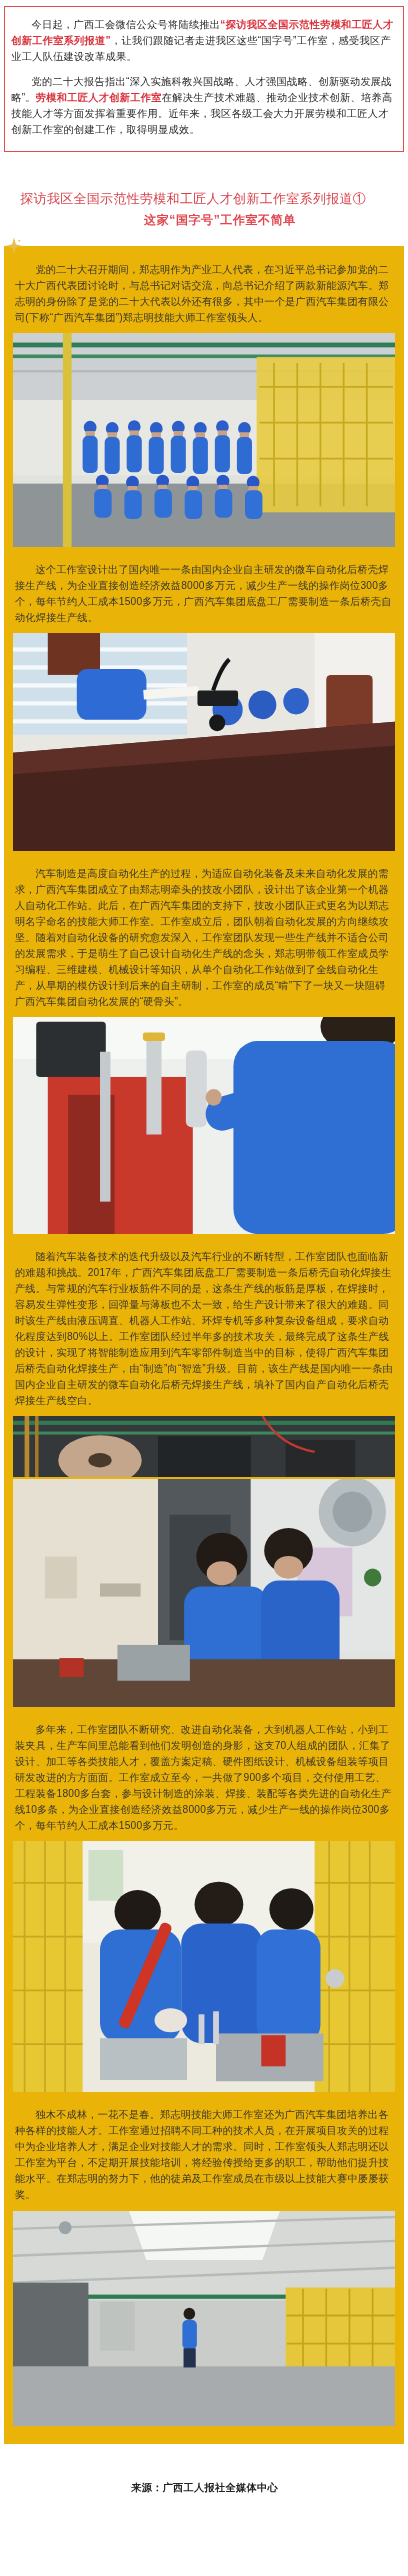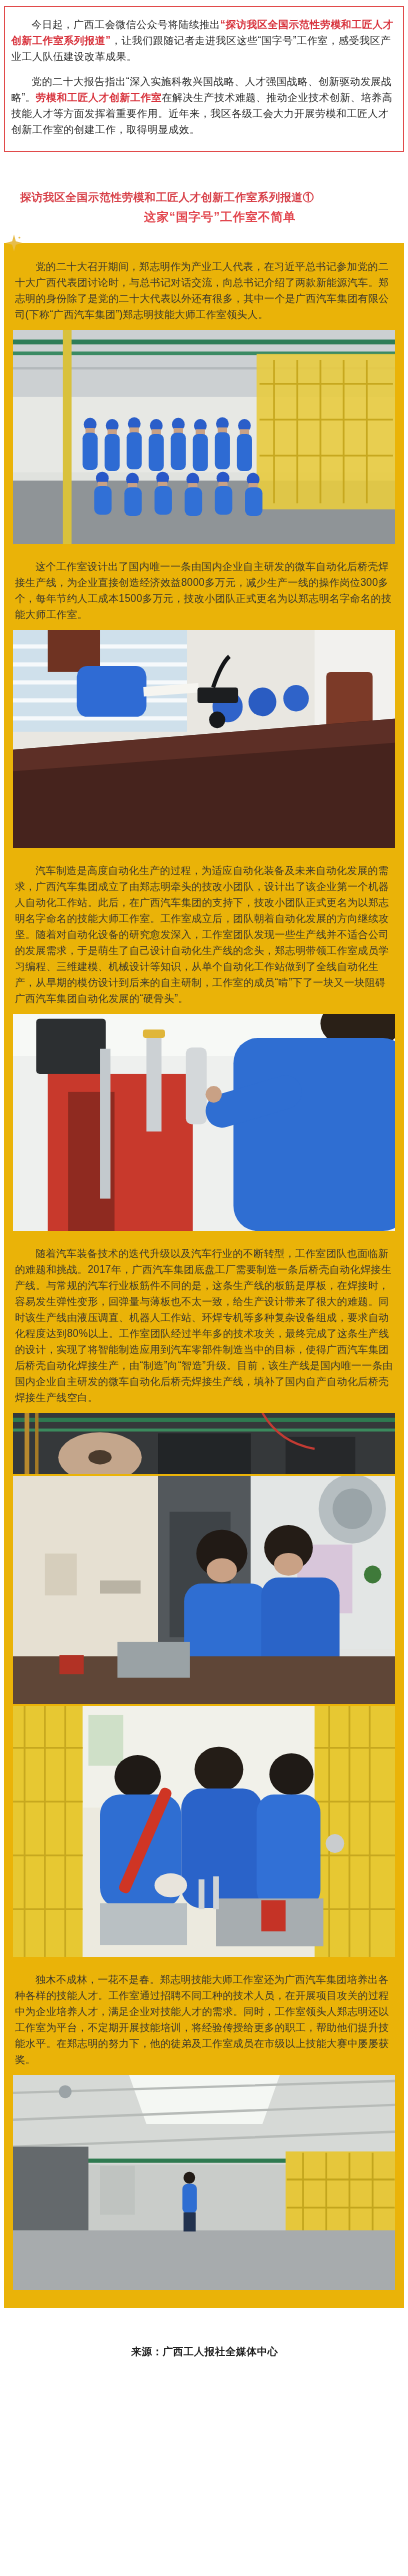--- a/index.html
+++ b/index.html
@@ -2,21 +2,21 @@
 <html style="font-size:9.6px"><head>
 <meta charset="utf-8">
 <style>
   html,body{margin:0;padding:0;}
   body{width:408px;background:#ffffff;font-family:"Liberation Sans",sans-serif;color:#222;}
 
   .intro-box{margin:6px 3.6px 0;border:0.6px solid #e14b4b;padding:1.2px 6.6px 13px;}
   .intro-box p{font-size:10.2px;line-height:16px;letter-spacing:0.3px;color:#1f1f1f;text-indent:2em;margin:9px 0 0;}
   .hl{color:#d8323c;font-weight:700;}
 
-  .series-label{margin:38px 7.2px 0 20.3px;color:#d8434b;font-size:11px;letter-spacing:0.3px;font-weight:bold;}
+  .series-label{margin:38px 7.2px 0 20.3px;color:#d8434b;font-size:13px;letter-spacing:0.3px;}
   .main-title{margin:4.2px 0 0;text-align:center;color:#e2474f;font-size:12px;font-weight:700;letter-spacing:0.6px;padding-left:32px;}
 
   .card{position:relative;margin:16.7px 4.2px 0;background:#eab308;padding:0.6px 6px 18px;}
   .sparkle{position:absolute;left:1.2px;top:-9px;width:18px;height:18px;}
   .card p{font-size:10.2px;line-height:16px;letter-spacing:0.2px;color:#37352f;text-indent:2em;margin:15px 4.8px 7.2px;}
 
   .photo{display:block;margin:0 2.4px;overflow:hidden;background:#dadada;}
   .photo svg{display:block;width:100%;height:100%;}
   .photo + .photo{margin-top:1.8px;}
   .ph1{height:214px;} .ph2{height:218px;} .ph3{height:217px;}
@@ -79,21 +79,21 @@
         <use href="#wA" x="386" y="150"></use>
       <use href="#wB" x="140" y="238"></use>
         <use href="#wB" x="192" y="240"></use>
         <use href="#wB" x="244" y="238"></use>
         <use href="#wB" x="296" y="240"></use>
         <use href="#wB" x="348" y="238"></use>
         <use href="#wB" x="400" y="240"></use>
     </svg>
   </div>
 
-  <p>这个工作室设计出了国内唯一一条由国内企业自主研发的微车自动化后桥壳焊接生产线，为企业直接创造经济效益8000多万元，减少生产一线的操作岗位300多个，每年节约人工成本1500多万元，技改小团队正式更名为以郑志明名字命名的技能大师工作室。</p>
+  <p>这个工作室设计出了国内唯一一条由国内企业自主研发的微车自动化后桥壳焊接生产线，为企业直接创造经济效益8000多万元，减少生产一线的操作岗位300多个，每年节约人工成本1500多万元，广西汽车集团底盘工厂需要制造一条后桥壳自动化焊接生产线。</p>
 
   <div class="photo ph2">
     <svg viewBox="0 0 660 364" preserveAspectRatio="none">
       <rect width="660" height="364" fill="#e9e7e1"></rect>
       <rect x="0" y="0" width="300" height="170" fill="#cfe0eb"></rect>
       <rect x="0" y="24" width="300" height="7" fill="#ffffff" opacity=".8"></rect>
       <rect x="0" y="54" width="300" height="7" fill="#ffffff" opacity=".8"></rect>
       <rect x="0" y="84" width="300" height="7" fill="#ffffff" opacity=".8"></rect>
       <rect x="0" y="114" width="300" height="7" fill="#ffffff" opacity=".8"></rect>
       <rect x="0" y="144" width="300" height="7" fill="#ffffff" opacity=".8"></rect>
@@ -169,20 +169,21 @@
       <ellipse cx="475" cy="120" rx="42" ry="38" fill="#241c16"></ellipse>
       <ellipse cx="475" cy="148" rx="25" ry="19" fill="#c9a185"></ellipse>
       <rect x="295" y="180" width="145" height="202" rx="30" fill="#2f6ed2"></rect>
       <rect x="428" y="170" width="135" height="212" rx="30" fill="#2a64c8"></rect>
       <rect x="0" y="302" width="660" height="80" fill="#5f4637"></rect>
       <rect x="180" y="278" width="125" height="60" fill="#9aa2a5"></rect>
       <rect x="80" y="300" width="42" height="32" fill="#b23225"></rect>
     </svg>
   </div>
 
+  <p>多年来，工作室团队不断研究、改进自动化装备，大到机器人工作站，小到工装夹具，生产车间里总能看到他们发明创造的身影，这支70人组成的团队，汇集了设计、加工等各类技能人才，覆盖方案定稿、硬件图纸设计、机械设备组装等项目研发改进的方方面面。工作室成立至今，一共做了900多个项目，交付使用工艺、工程装备1800多台套，参与设计制造的涂装、焊接、装配等各类先进的自动化生产线10多条，为企业直接创造经济效益8000多万元，减少生产一线的操作岗位300多个，每年节约人工成本1500多万元。</p>
 
   <div class="photo ph6">
     <svg viewBox="0 0 660 420" preserveAspectRatio="none">
       <rect width="660" height="420" fill="#eceadf"></rect>
       <rect x="120" y="0" width="400" height="170" fill="#f1f1ea"></rect>
       <rect x="130" y="15" width="60" height="85" fill="#cfe0c8"></rect>
       <rect x="0" y="0" width="120" height="420" fill="#e7c832"></rect>
       <rect x="520" y="0" width="140" height="420" fill="#e7c832"></rect>
       <path d="M20 0 V420 M55 0 V420 M90 0 V420 M0 70 H120 M0 160 H120 M0 250 H120 M0 340 H120" stroke="#c7a81f" stroke-width="3" fill="none"></path>
       <path d="M545 0 V420 M580 0 V420 M615 0 V420 M520 70 H660 M520 160 H660 M520 250 H660 M520 340 H660" stroke="#c7a81f" stroke-width="3" fill="none"></path>

